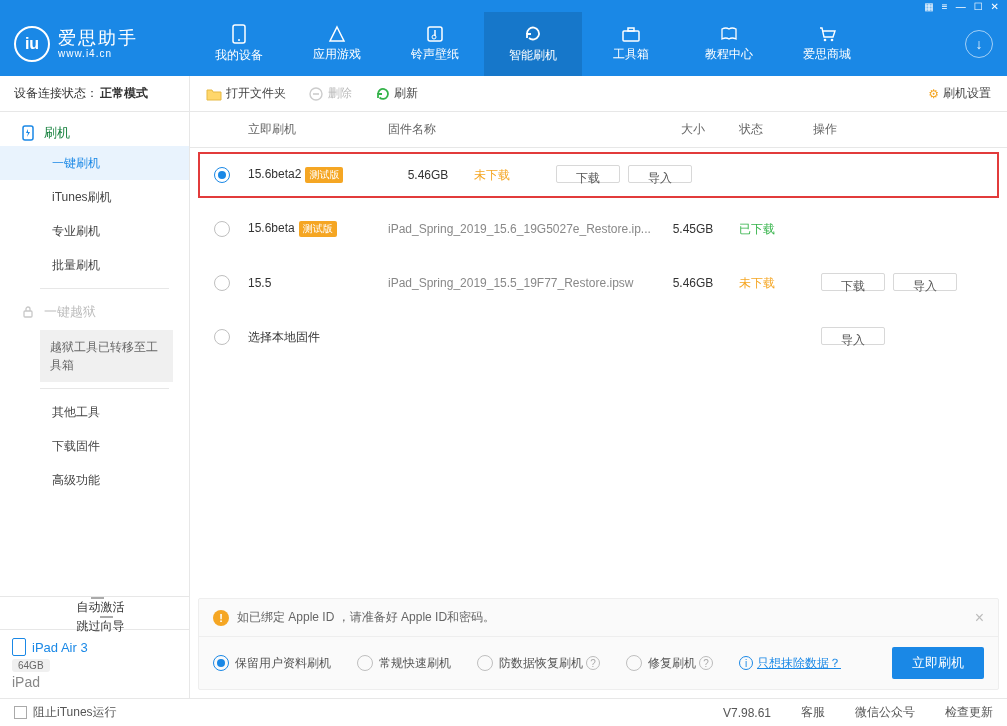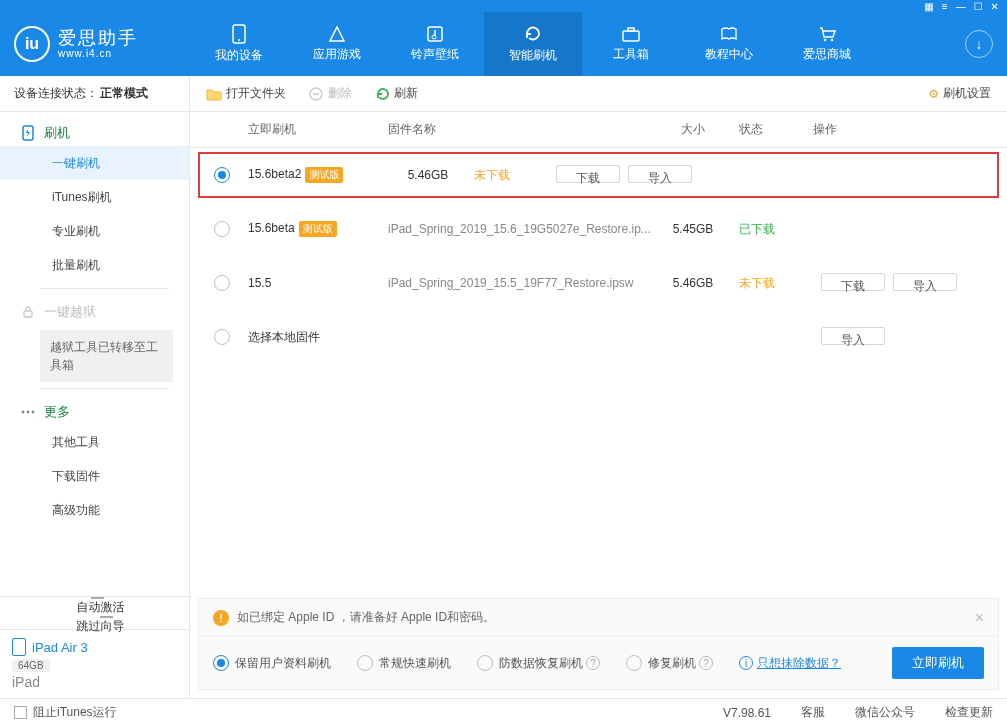--- a/index.html
+++ b/index.html
@@ -201,30 +201,20 @@
         <span class="gic">
             <svg width="14" height="14">
               <rect x="3" y="6" width="8" height="6" rx="1" fill="none" stroke="#c8c8c8" stroke-width="1.3"></rect>
               <path d="M5 6 v-2 a2 2 0 0 1 4 0 v2" fill="none" stroke="#c8c8c8" stroke-width="1.3"></path>
             </svg>
           </span>
         <span>一键越狱</span>
       </div>
       <div class="side-sub boxed">越狱工具已转移至工具箱</div>
       <div class="side-divider"></div>
-      <div class="side-group">
-        <span class="gic">
-            <svg width="14" height="4">
-              <circle cx="2" cy="2" r="1.4" fill="#888"></circle>
-              <circle cx="7" cy="2" r="1.4" fill="#888"></circle>
-              <circle cx="12" cy="2" r="1.4" fill="#888"></circle>
-            </svg>
-          </span>
-        <span>更多</span>
-      </div>
       <div class="side-sub">其他工具</div>
       <div class="side-sub">下载固件</div>
       <div class="side-sub">高级功能</div>
     </div>
     <div class="sidebar-spacer"></div>
     <div class="side-bottom">
       <div class="chk-line">
         <span class="chkbox"></span>
         <span>自动激活</span>
         <span class="chkbox" style="margin-left:18px"></span>

